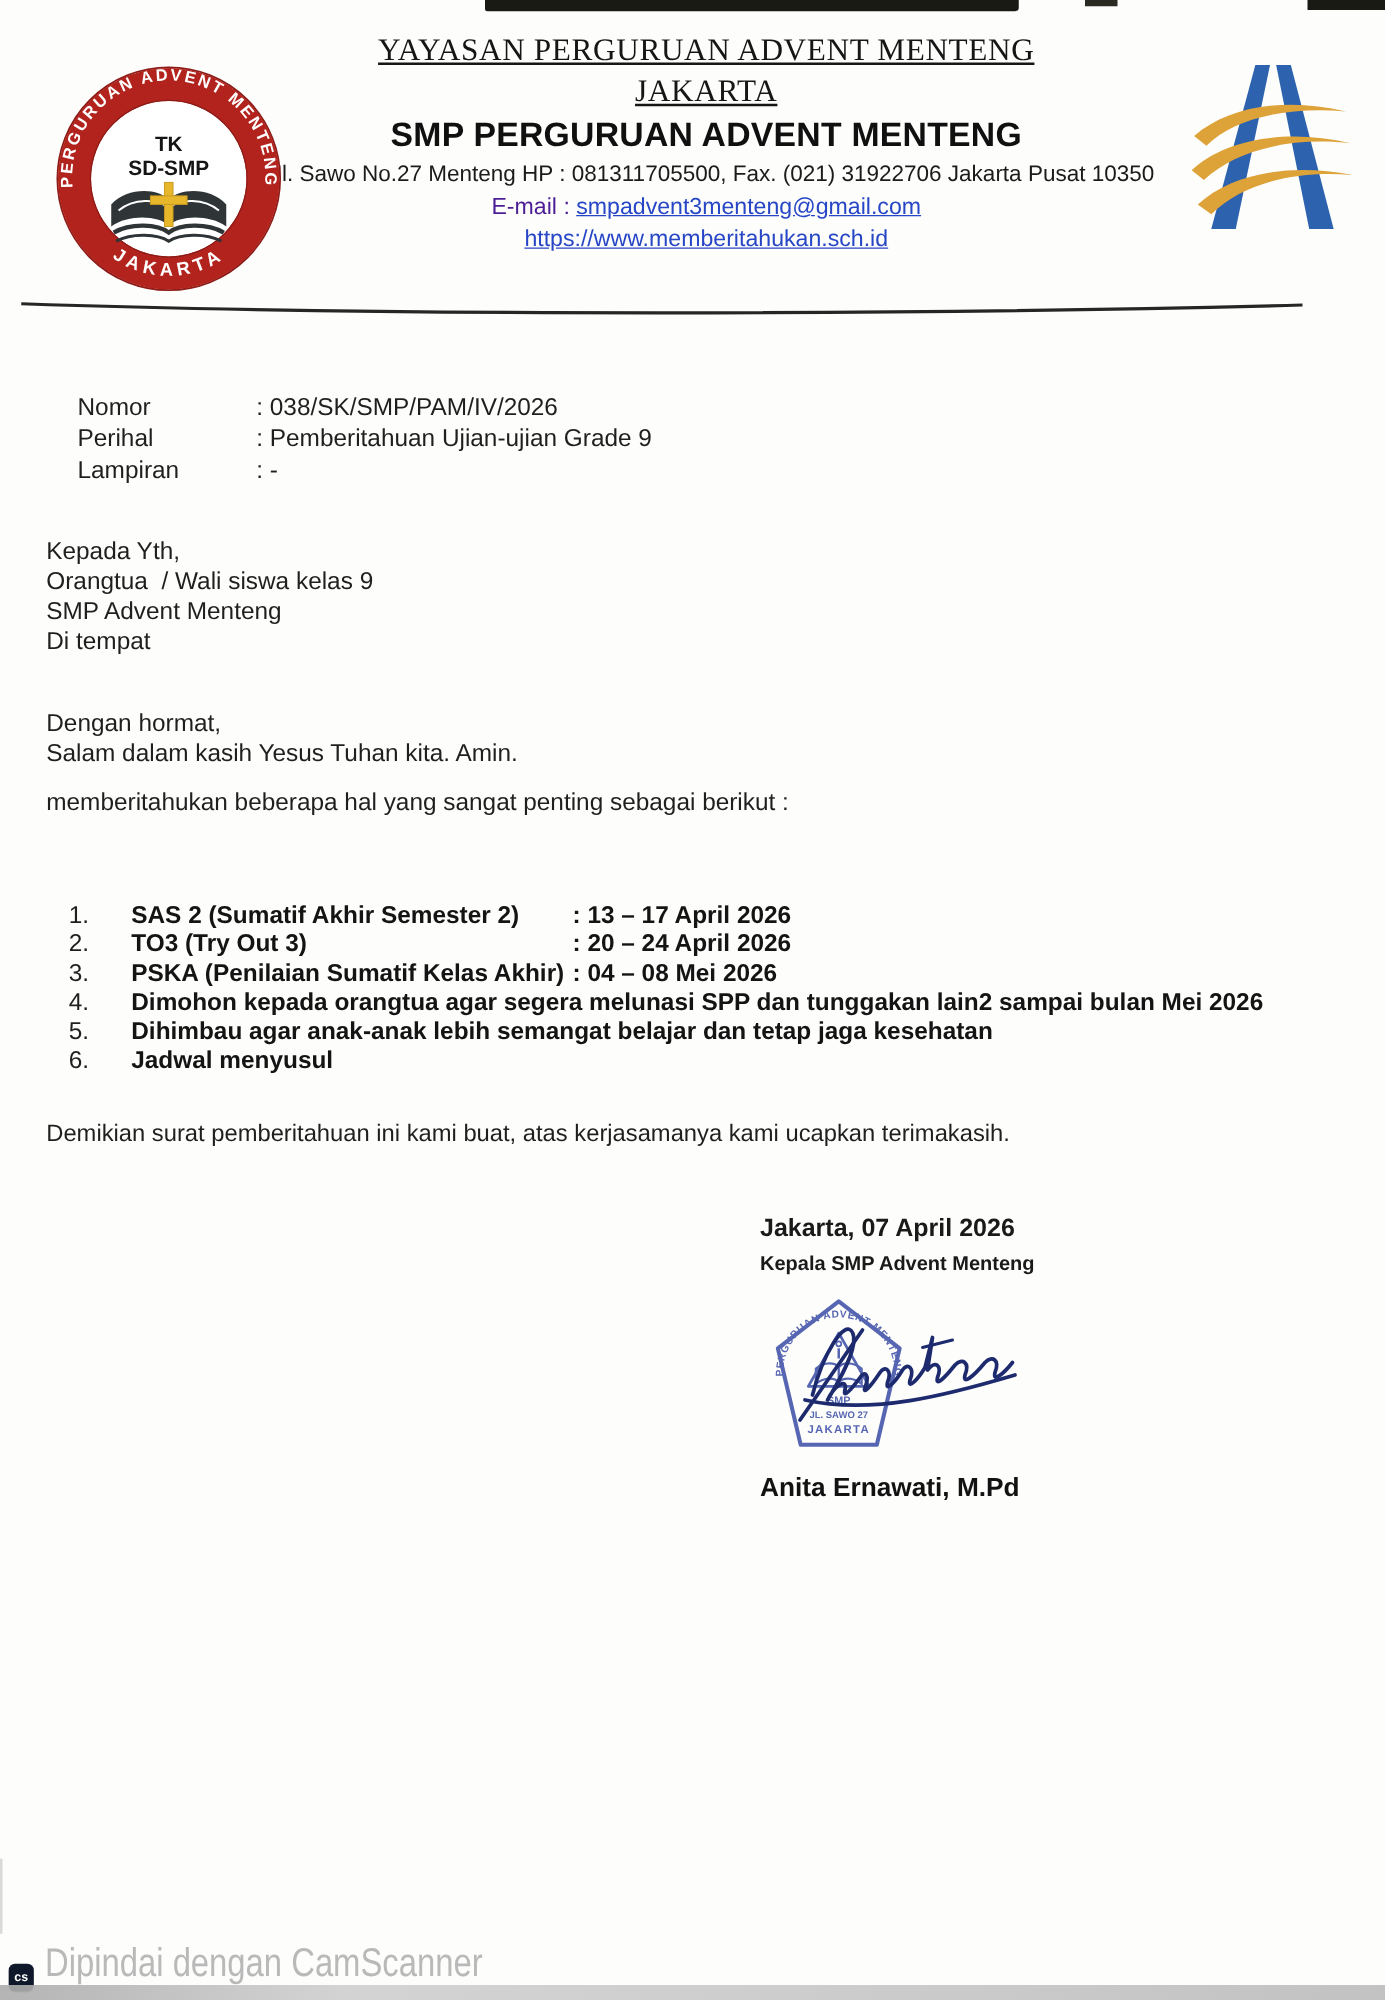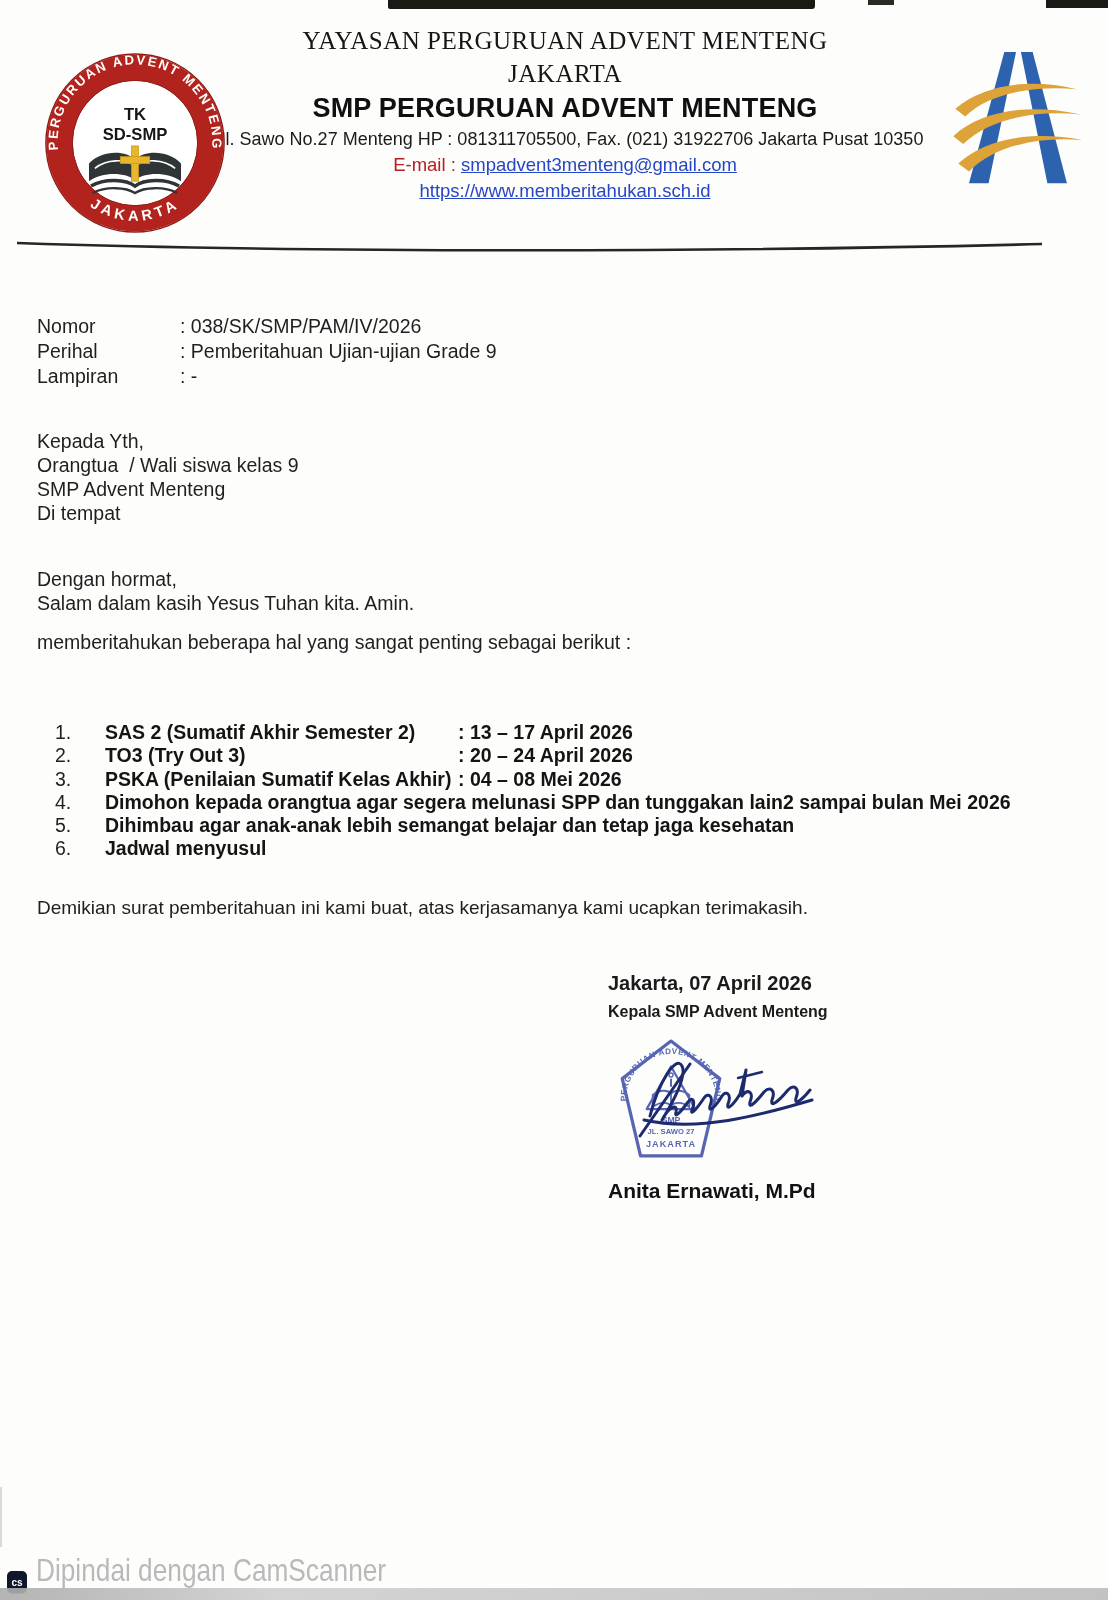--- a/index.html
+++ b/index.html
@@ -12,36 +12,36 @@
   .art-bar{position:absolute;background:#1a1a14;}
   .art-bar.b1{left:388px;top:0;width:427px;height:9px;border-radius:0 0 3px 2px;}
   .art-bar.b2{left:868px;top:0;width:26px;height:5px;background:#2a2a22;}
   .art-bar.b3{left:1046px;top:0;width:62px;height:8px;}
   .art-vline{position:absolute;left:0;top:1487px;width:2px;height:60px;background:#d9d9d9;}
   .bottom-bar{position:absolute;left:0;bottom:0;width:100%;height:12px;
     background:linear-gradient(90deg,#acacac,#cfcfcf 25%,#c7c7c7 60%,#bcbcbc);opacity:.9;}
   
   .header-text{position:absolute;left:150px;width:830px;text-align:center;}
   .t-serif{position:absolute;left:0;width:100%;font-family:"Liberation Serif",serif;
-    font-size:25px;color:#161616;letter-spacing:.5px;}
+    font-size:25px;color:#161616;letter-spacing:.5px;text-decoration:underline;}
   .t1{top:27px;} .t2{top:60px;}
   .school{position:absolute;left:0;top:93px;width:100%;font-size:27px;font-weight:700;color:#101010;letter-spacing:.2px;}
   .addr{position:absolute;left:-60px;top:129px;width:960px;font-size:18px;color:#1b1b1b;}
   .email-line{position:absolute;left:0;top:154px;width:100%;font-size:18.5px;}
-  .email-line .lbl{white-space:pre;color:#b91c1c;}
+  .email-line .lbl{white-space:pre;color:#4c1d95;}
   a.scan-link{color:#2746c6;text-decoration:underline;}
   .web-line{position:absolute;left:0;top:180px;width:100%;font-size:18.5px;}
   .hr-svg{position:absolute;left:14px;top:236px;}
   
   .logo-left{position:absolute;left:42px;top:50px;}
   .logo-right{position:absolute;left:953px;top:48px;}
   
   .meta{position:absolute;left:37px;top:314px;font-size:19.5px;line-height:25px;}
   .meta-row{display:flex;}
-  .meta-row .lab{width:143px;flex:none;}
+  .meta-row .lab{width:143px;flex:none;margin-left:25px;}
   .meta-row .val{white-space:pre;}
   
   .recipient{position:absolute;left:37px;top:429px;font-size:19.5px;line-height:24px;}
   .recipient div{white-space:pre-wrap;}
   .salutation{position:absolute;left:37px;top:567px;font-size:19.5px;line-height:24px;}
   .para{position:absolute;left:37px;top:631px;width:1040px;font-size:19.5px;line-height:23.4px;}
   .para .jline{text-align:justify;text-align-last:justify;}
   .para .lastline{text-align:left;}
   .para b{color:#121212;}
   .list{position:absolute;left:0;top:721px;width:1108px;font-size:19.5px;}

